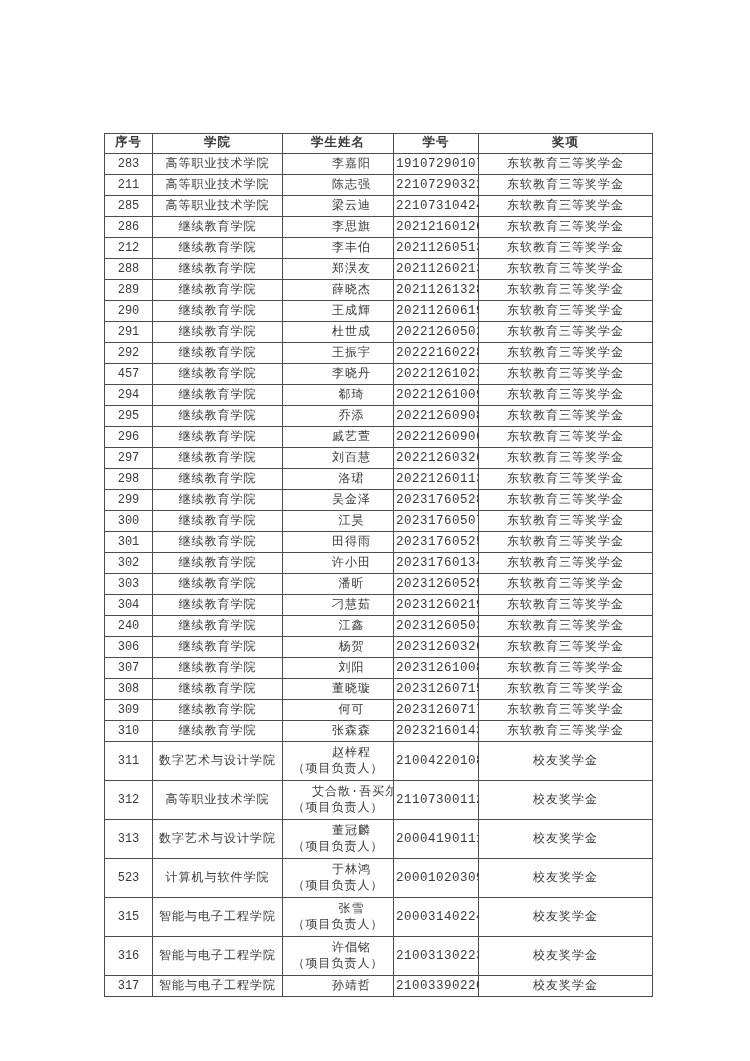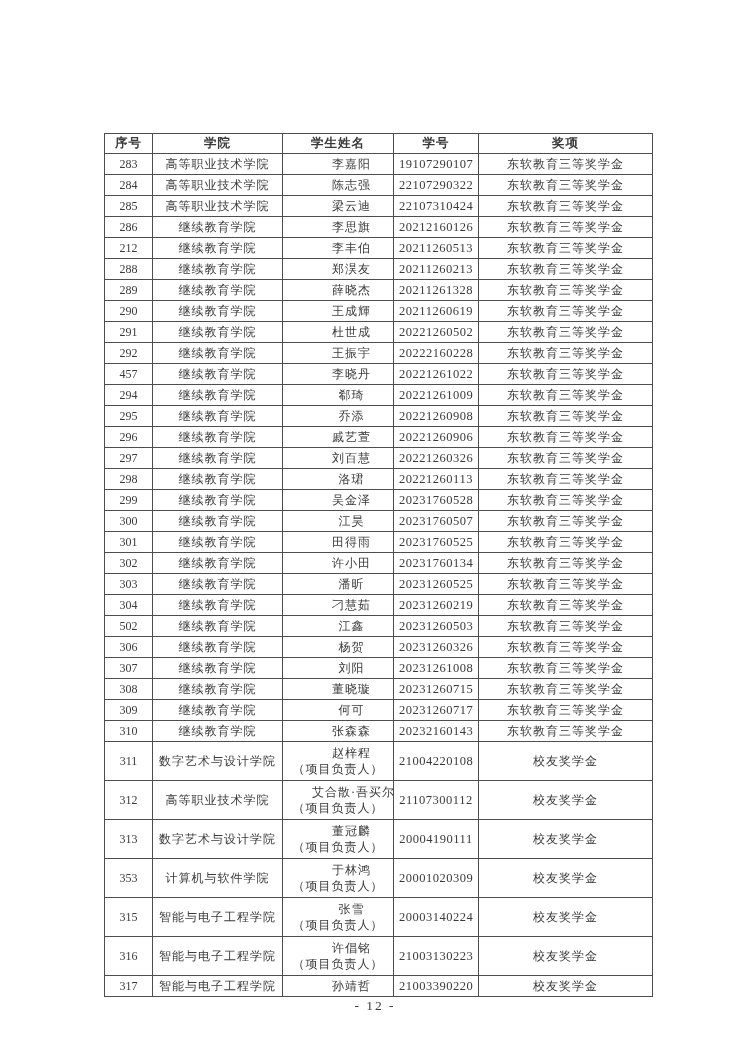--- a/index.html
+++ b/index.html
@@ -5,21 +5,21 @@
   html, body {
     margin: 0;
     padding: 0;
     background: #ffffff;
   }
   .page {
     position: relative;
     width: 750px;
     height: 1061px;
     background: #ffffff;
-    font-family: Liberation Serif, serif;
+    font-family: Liberation Mono, monospace;
     color: #3a3a3a;
     overflow: hidden;
   }
   table.award-table {
     position: absolute;
     left: 104px;
     top: 133px;
     width: 548px;
     border-collapse: collapse;
     table-layout: fixed;
@@ -94,21 +94,21 @@
         <tr class="row-regular">
           <td class="cell-no">283</td>
           <td class="cell-college">高等职业技术学院</td>
           <td class="cell-name">
             <span class="name-line">李嘉阳</span>
           </td>
           <td class="cell-sid">19107290107</td>
           <td class="cell-award">东软教育三等奖学金</td>
         </tr>
         <tr class="row-regular">
-          <td class="cell-no">284</td>
+          <td class="cell-no">211</td>
           <td class="cell-college">高等职业技术学院</td>
           <td class="cell-name">
             <span class="name-line">陈志强</span>
           </td>
           <td class="cell-sid">22107290322</td>
           <td class="cell-award">东软教育三等奖学金</td>
         </tr>
         <tr class="row-regular">
           <td class="cell-no">285</td>
           <td class="cell-college">高等职业技术学院</td>
@@ -283,21 +283,21 @@
         <tr class="row-regular">
           <td class="cell-no">304</td>
           <td class="cell-college">继续教育学院</td>
           <td class="cell-name">
             <span class="name-line">刁慧茹</span>
           </td>
           <td class="cell-sid">20231260219</td>
           <td class="cell-award">东软教育三等奖学金</td>
         </tr>
         <tr class="row-regular">
-          <td class="cell-no">502</td>
+          <td class="cell-no">240</td>
           <td class="cell-college">继续教育学院</td>
           <td class="cell-name">
             <span class="name-line">江鑫</span>
           </td>
           <td class="cell-sid">20231260503</td>
           <td class="cell-award">东软教育三等奖学金</td>
         </tr>
         <tr class="row-regular">
           <td class="cell-no">306</td>
           <td class="cell-college">继续教育学院</td>
@@ -367,21 +367,21 @@
           <td class="cell-no">313</td>
           <td class="cell-college">数字艺术与设计学院</td>
           <td class="cell-name">
             <span class="name-line">董冠麟</span>
             <span class="role-line">（项目负责人）</span>
           </td>
           <td class="cell-sid">20004190111</td>
           <td class="cell-award">校友奖学金</td>
         </tr>
         <tr class="row-tall">
-          <td class="cell-no">353</td>
+          <td class="cell-no">523</td>
           <td class="cell-college">计算机与软件学院</td>
           <td class="cell-name">
             <span class="name-line">于林鸿</span>
             <span class="role-line">（项目负责人）</span>
           </td>
           <td class="cell-sid">20001020309</td>
           <td class="cell-award">校友奖学金</td>
         </tr>
         <tr class="row-tall">
           <td class="cell-no">315</td>
@@ -408,15 +408,14 @@
           <td class="cell-college">智能与电子工程学院</td>
           <td class="cell-name">
             <span class="name-line">孙靖哲</span>
           </td>
           <td class="cell-sid">21003390220</td>
           <td class="cell-award">校友奖学金</td>
         </tr>
       </tbody>
   </table>
 
-  <div class="page-number">- 12 -</div>
 
 </div>
 
 </body></html>

